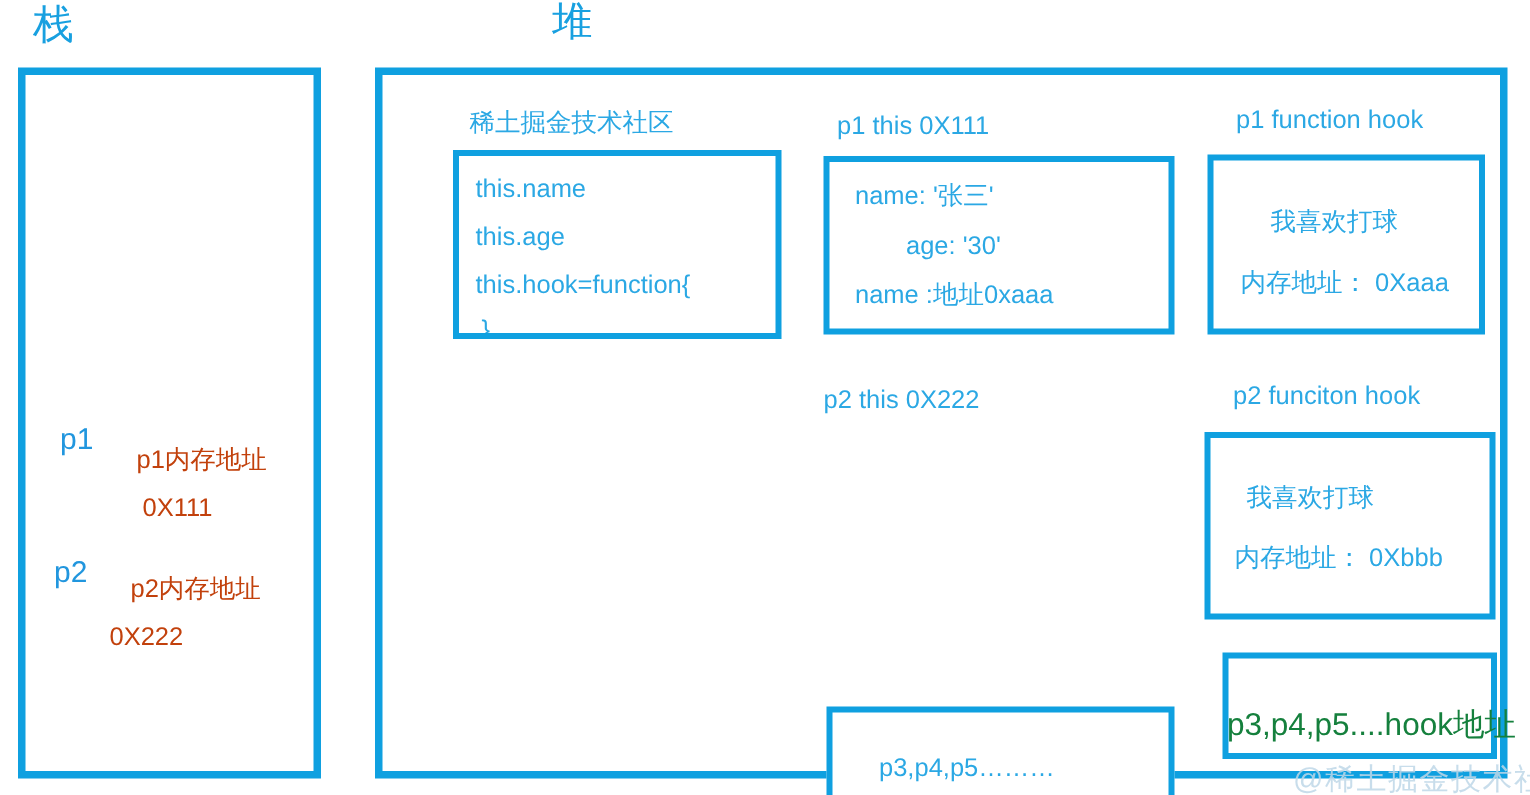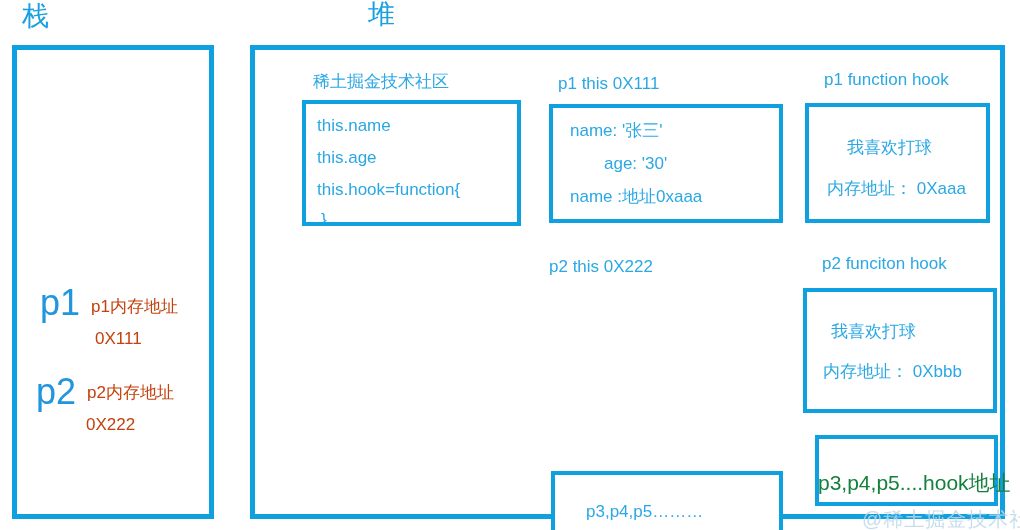--- a/index.html
+++ b/index.html
@@ -50,21 +50,21 @@
   }
   .caption {
     position: absolute;
     color: #2BA8E4;
     font-size: 17px;
     white-space: nowrap;
   }
   .stack-var {
     position: absolute;
     color: #2196DE;
-    font-size: 36px;
+    font-size: 20px;
     white-space: nowrap;
   }
   .stack-addr {
     position: absolute;
     color: #c2410c;
     font-size: 17px;
     white-space: nowrap;
     line-height: 1.45;
   }
   .watermark {
@@ -90,21 +90,21 @@
   <div class="lbl section-title" style="left:22px; top:2px;">栈</div>
 
   <div class="region" style="left:12px; top:45px; width:202px; height:474px;"></div>
 
   <div class="stack-var" style="left:40px; top:282px;">p1</div>
   <div class="stack-addr" style="left:91px; top:295px;">p1内存地址</div>
   <div class="stack-addr" style="left:95px; top:327px;">0X111</div>
 
   <div class="stack-var" style="left:36px; top:371px;">p2</div>
   <div class="stack-addr" style="left:87px; top:381px;">p2内存地址</div>
-  <div class="stack-addr" style="left:86px; top:413px;">0X222</div>
+  <div class="stack-addr" style="left:73px; top:413px;">0X222</div>
 
   <div class="lbl section-title" style="left:368px; top:0px;">堆</div>
 
   <div class="region" style="left:250px; top:45px; width:755px; height:474px;"></div>
 
   <div class="caption" style="left:313px; top:70px;">稀土掘金技术社区</div>
   <div class="box" style="left:302px; top:100px; width:219px; height:126px;">
     <div class="box-line" style="left:11px; top:12px;">this.name</div>
     <div class="box-line" style="left:11px; top:44px;">this.age</div>
     <div class="box-line" style="left:11px; top:76px;"> this.hook=function{</div>

